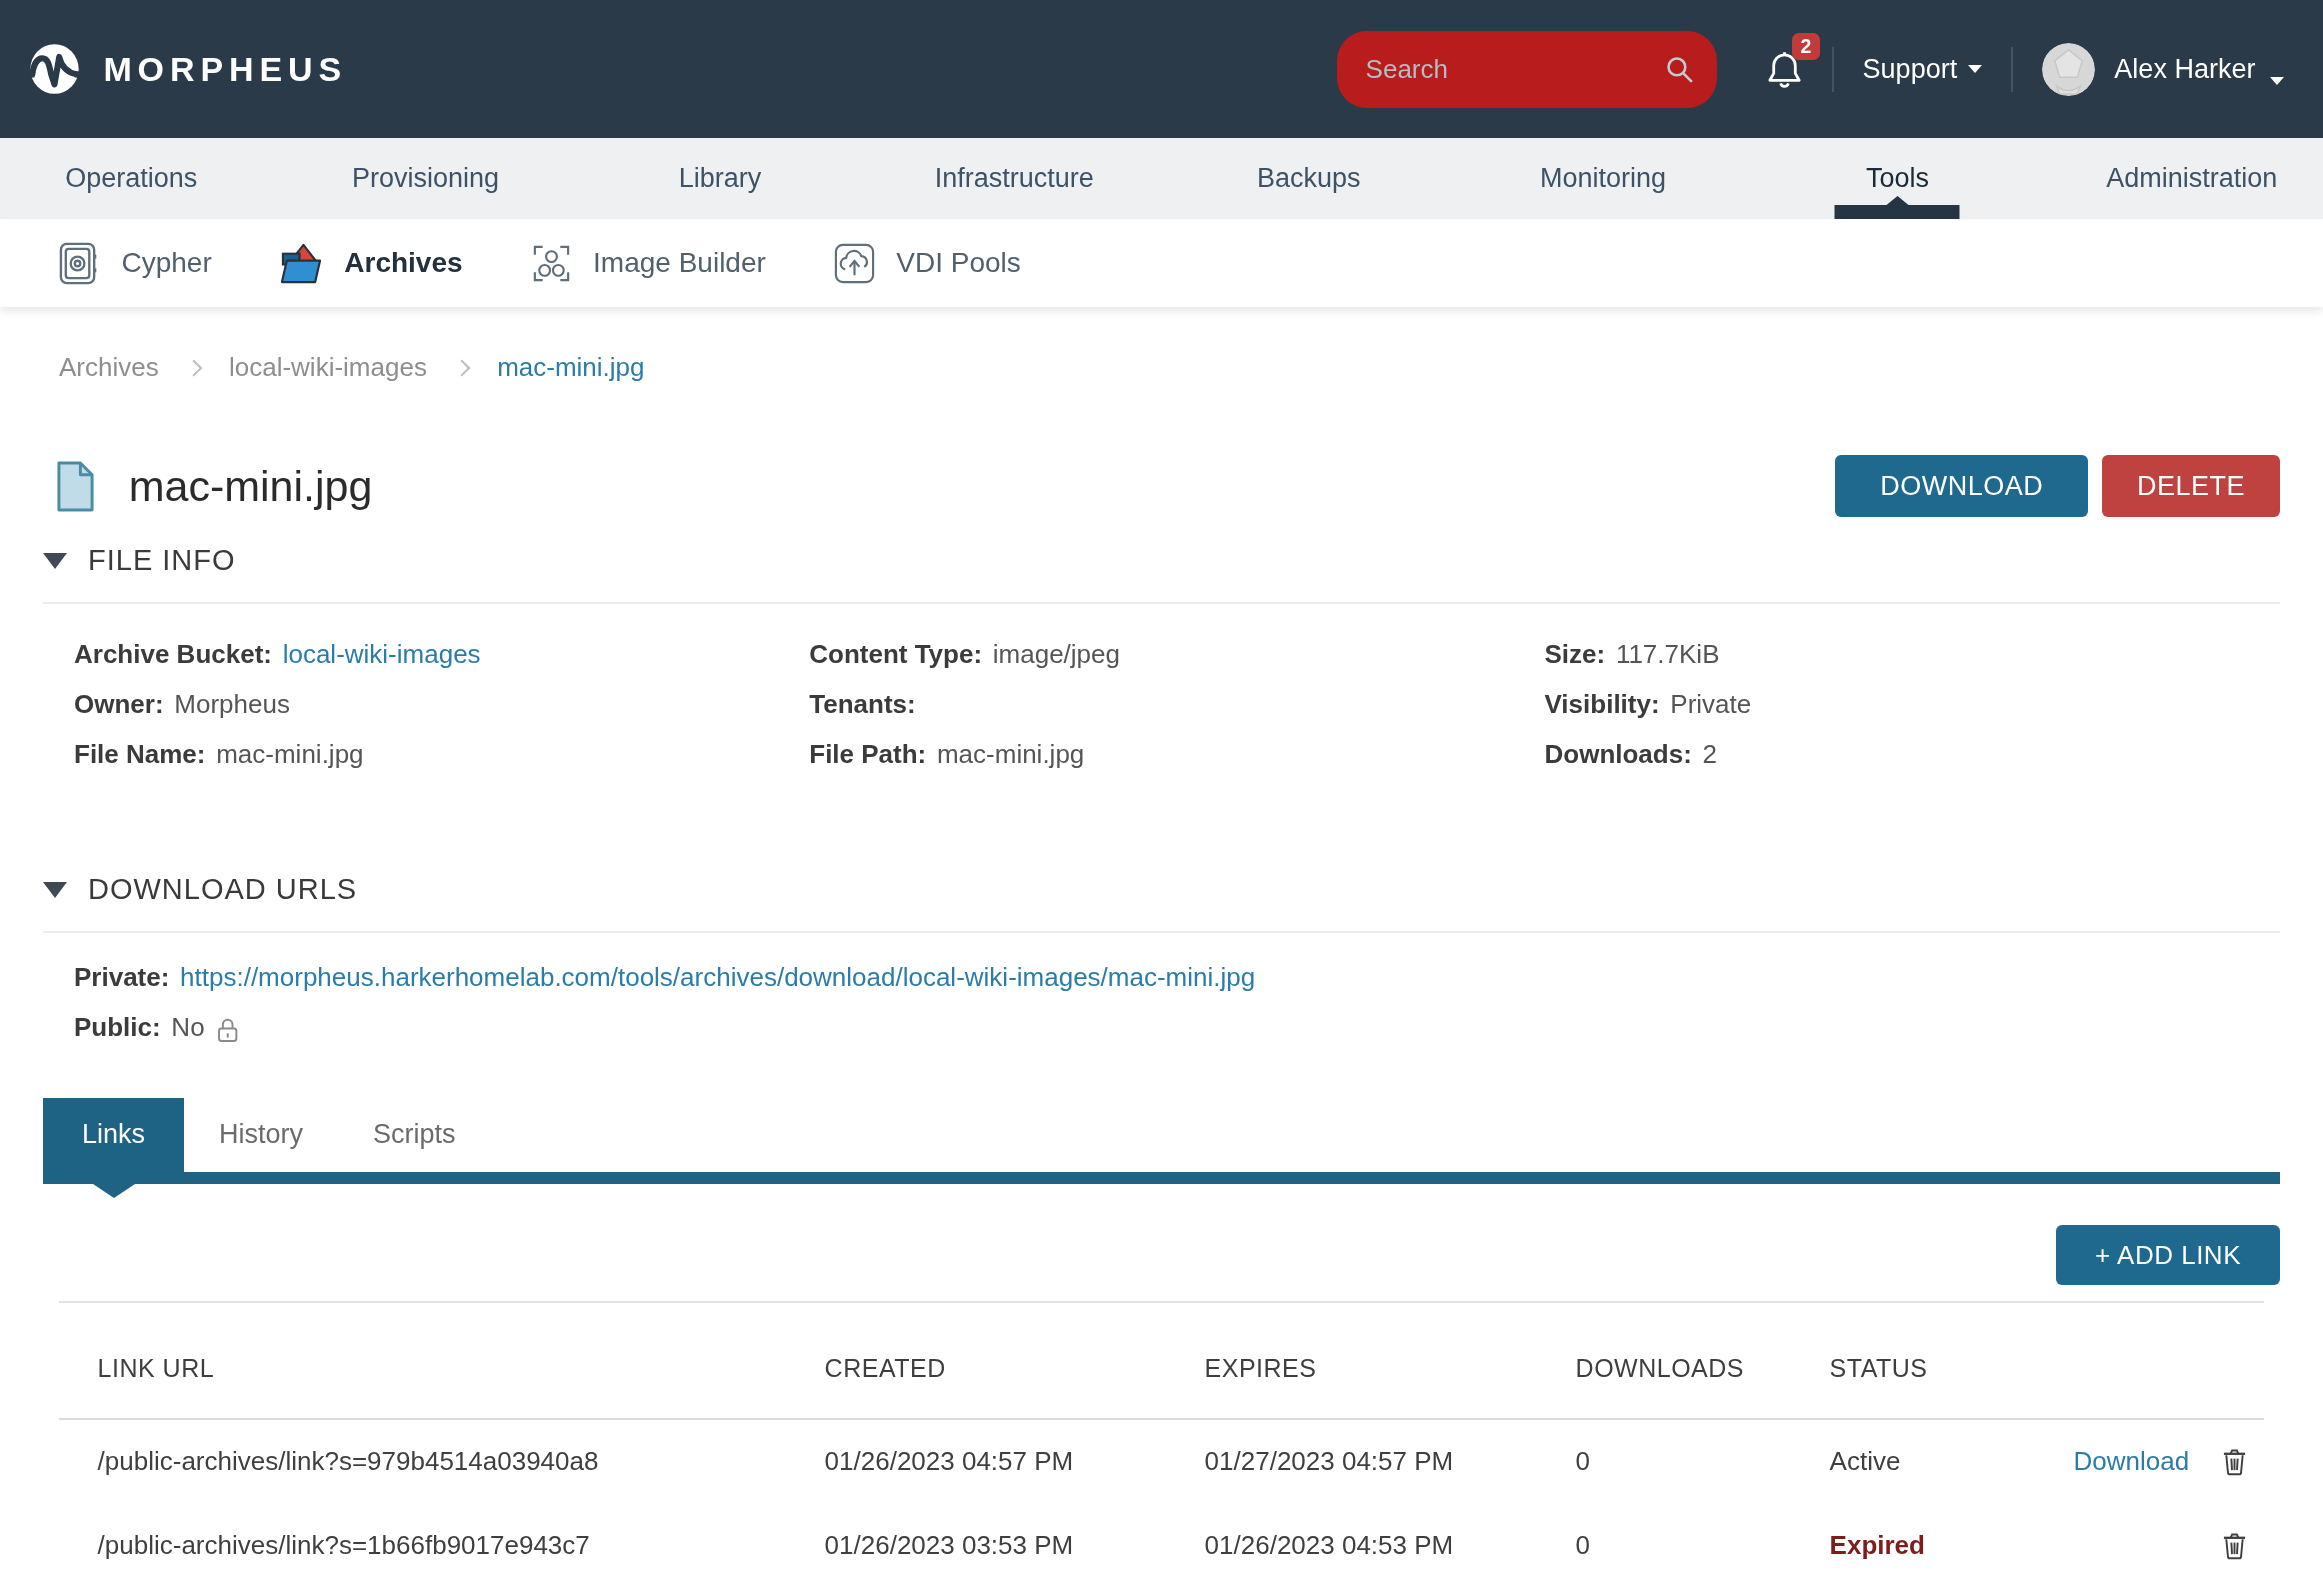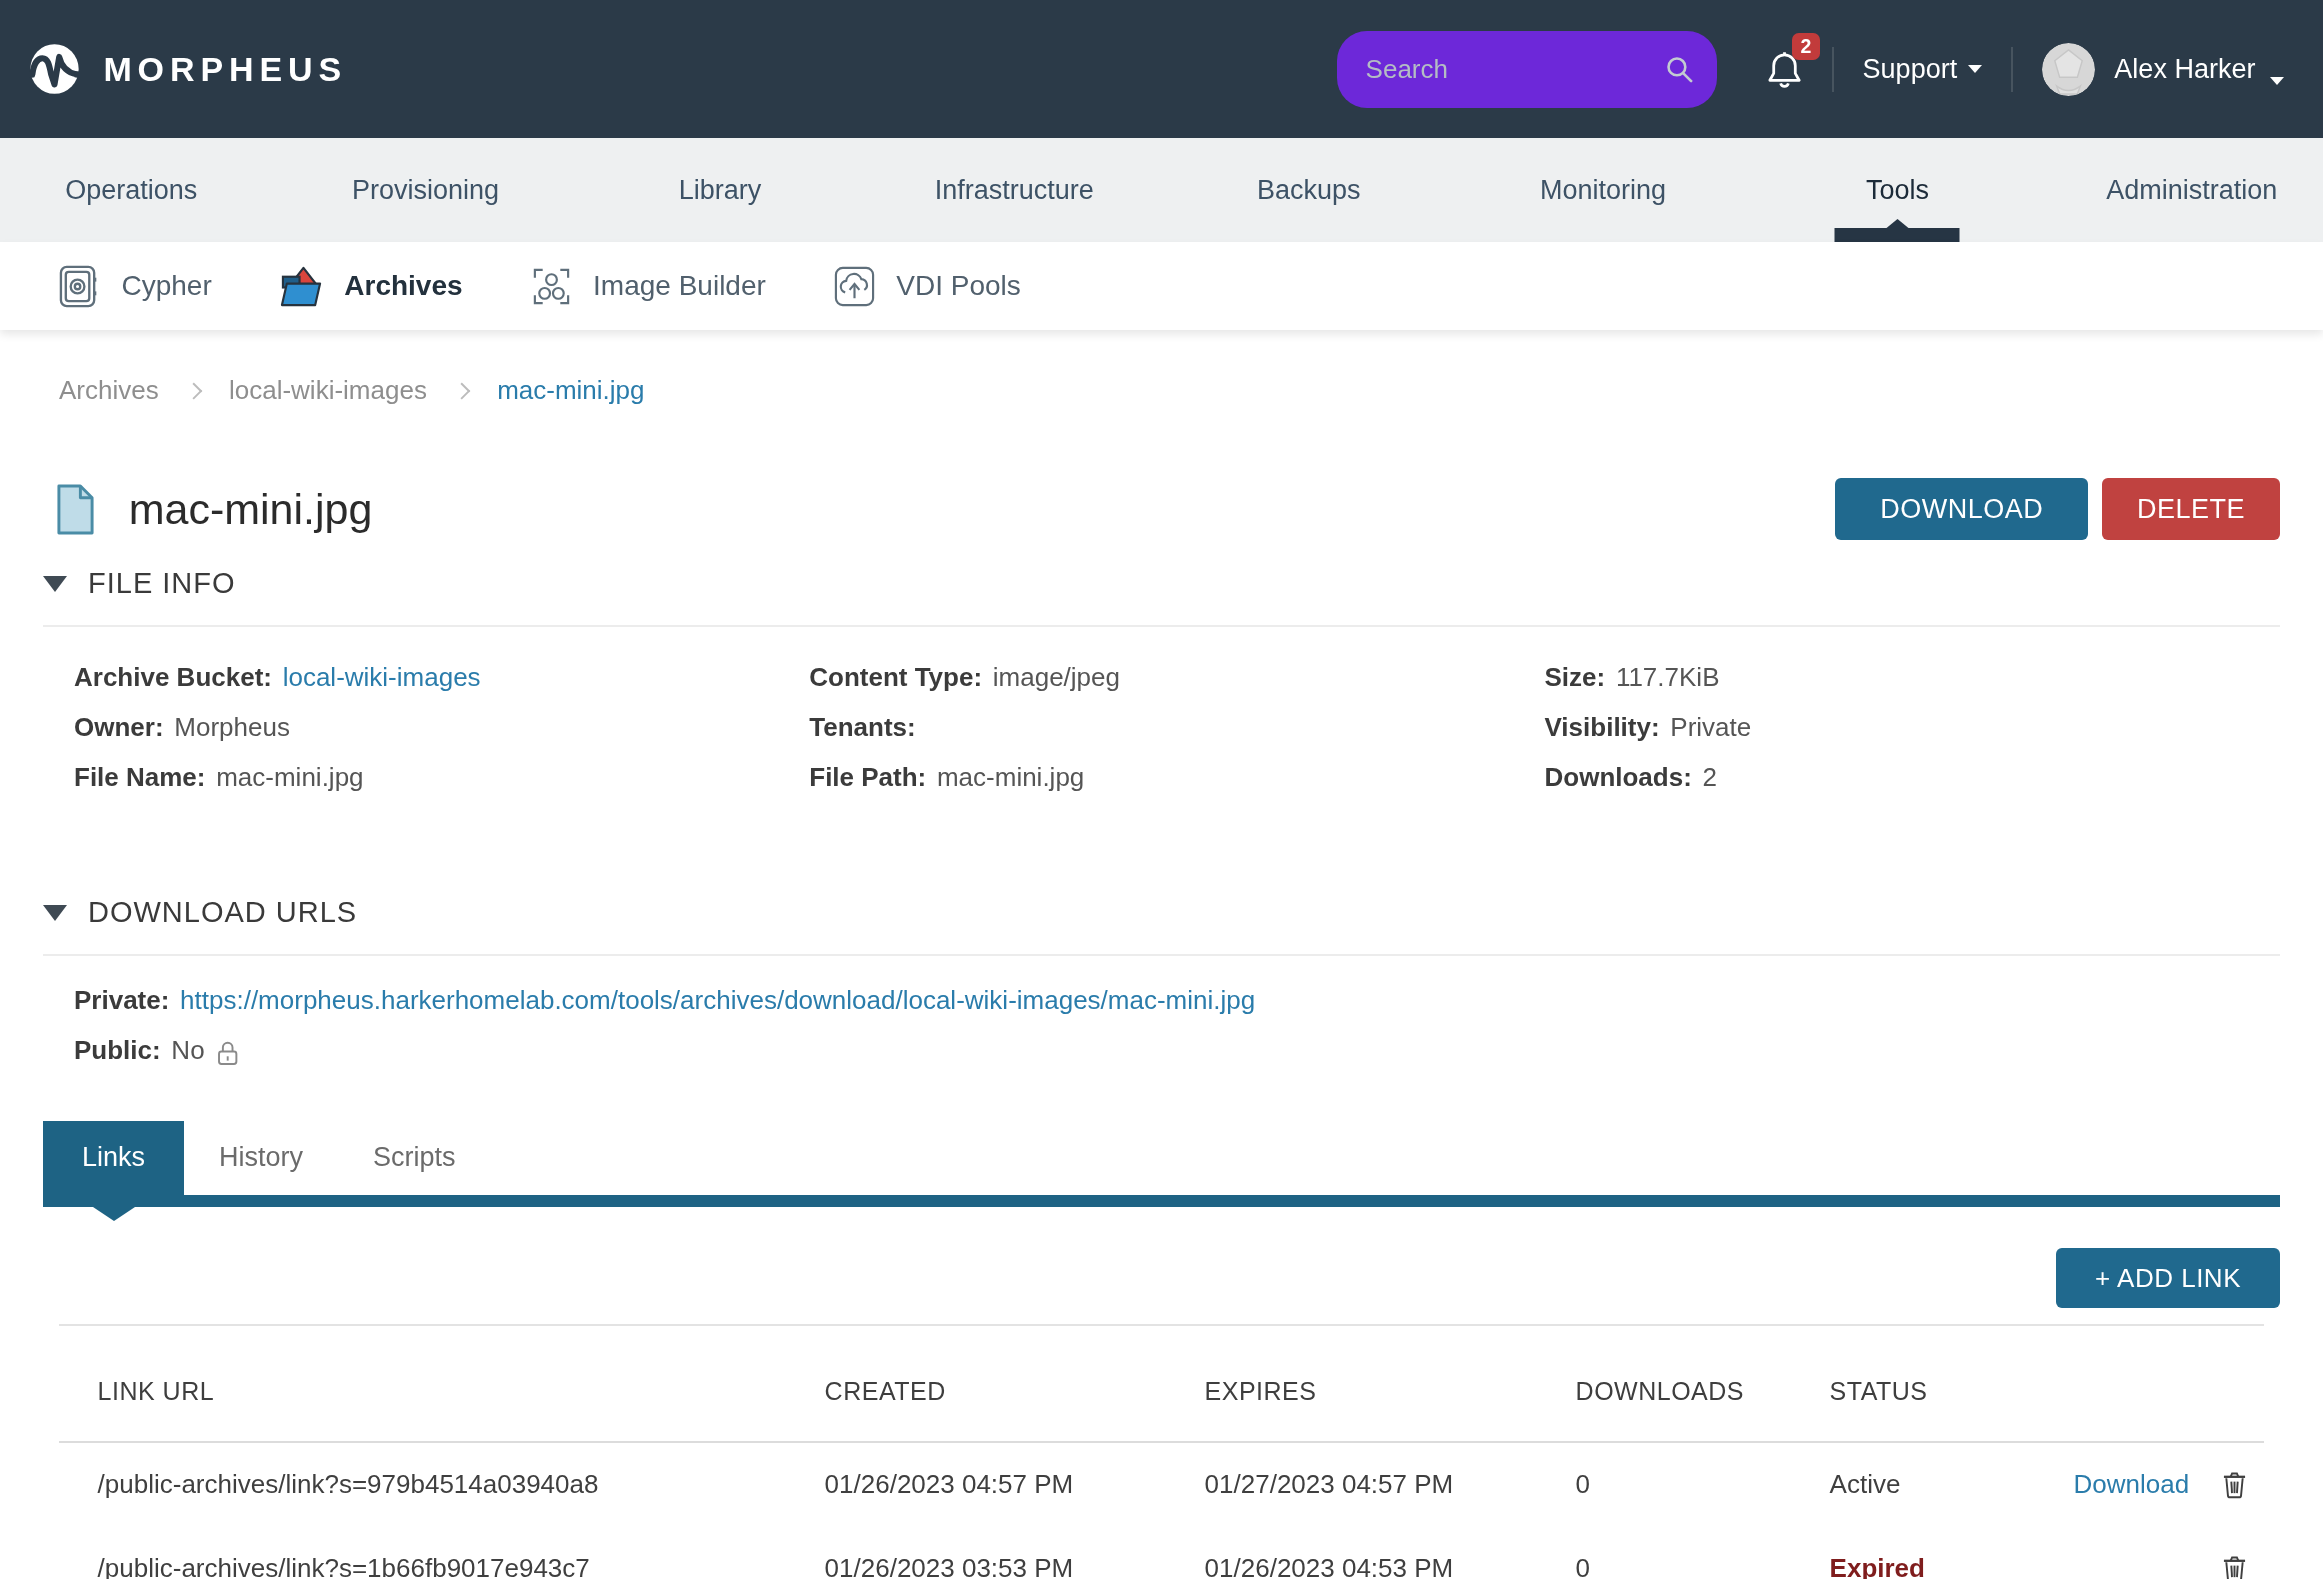--- a/index.html
+++ b/index.html
@@ -6,32 +6,32 @@
   html,body { width:2323px; height:1580px; }
   body {
     font-family: "Liberation Sans", sans-serif;
     background:#ffffff; color:#3f3f3f; overflow:hidden;
   }
   
   .topbar { height:138px; background:#2b3a48; display:flex; align-items:center; padding:0 39px 0 29px; }
   .brand { display:flex; align-items:center; gap:23.4px; cursor:pointer; }
   .brand-text { color:#fff; font-size:34px; font-weight:bold; letter-spacing:5.9px; }
   .topbar-spacer { flex:1; }
-  .search-pill { width:380px; height:77px; background:#6d28d9; border-radius:30px; display:flex; align-items:center; padding:0 21.5px 0 29px; }
+  .search-pill { width:380px; height:77px; background:#b91c1c; border-radius:30px; display:flex; align-items:center; padding:0 21.5px 0 29px; }
   .search-input { flex:1; background:transparent; border:none; outline:none; color:#e7ebee; font-size:26px; font-family:inherit; min-width:0; }
   .search-input::placeholder { color:#b4bdc4; }
   .bell-wrap { position:relative; margin-left:49px; cursor:pointer; }
   .badge { position:absolute; top:-15.6px; right:-17.6px; background:#c23b3b; color:#fff; font-size:19.5px; line-height:19.5px; padding:3.9px 8.8px; border-radius:6.8px; font-weight:bold; }
   .vdiv { width:2px; height:45px; background:#47545f; margin:0 29px; }
   .support { color:#fff; font-size:27px; display:flex; align-items:center; gap:10.7px; cursor:pointer; }
   .caret-down { width:0; height:0; border-left:7.8px solid transparent; border-right:7.8px solid transparent; border-top:8.8px solid #fff; }
   .avatar { width:53px; height:53px; border-radius:50%; overflow:hidden; flex:none; cursor:pointer; }
   .username { color:#fff; font-size:27px; margin-left:19.5px; display:flex; align-items:flex-end; gap:14.6px; cursor:pointer; }
   
-  .main-nav { height:104px; background:#eef0f1; display:flex;gap:32px; }
+  .main-nav { height:81px; background:#eef0f1; display:flex;gap:32px; }
   .nav-item { flex:1; display:flex; align-items:center; justify-content:center; font-size:27px; color:#3d5266; position:relative; cursor:pointer; }
   .nav-item.active { color:#1c2b39; font-weight:normal; }
   .nav-underline { position:absolute; bottom:0; left:50%; transform:translateX(-50%); width:125px; height:13.7px; background:#263544; }
   .nav-underline::before { content:""; position:absolute; top:-9.8px; left:50%; transform:translateX(-50%);
     border-left:11.7px solid transparent; border-right:11.7px solid transparent; border-bottom:9.8px solid #263544; }
   
   .sub-nav { height:88px; background:#fff; display:flex; align-items:center; gap:66px; padding-left:57px; box-shadow:0 4.9px 8.8px rgba(0,0,0,0.10); position:relative; z-index:2; }
   .sub-item { display:flex; align-items:center; gap:19.5px; font-size:28px; color:#51606d; cursor:pointer; }
   .sub-item .icon { display:flex; align-items:center; }
   .sub-item.active .sub-label { color:#23313d; font-weight:bold; }

